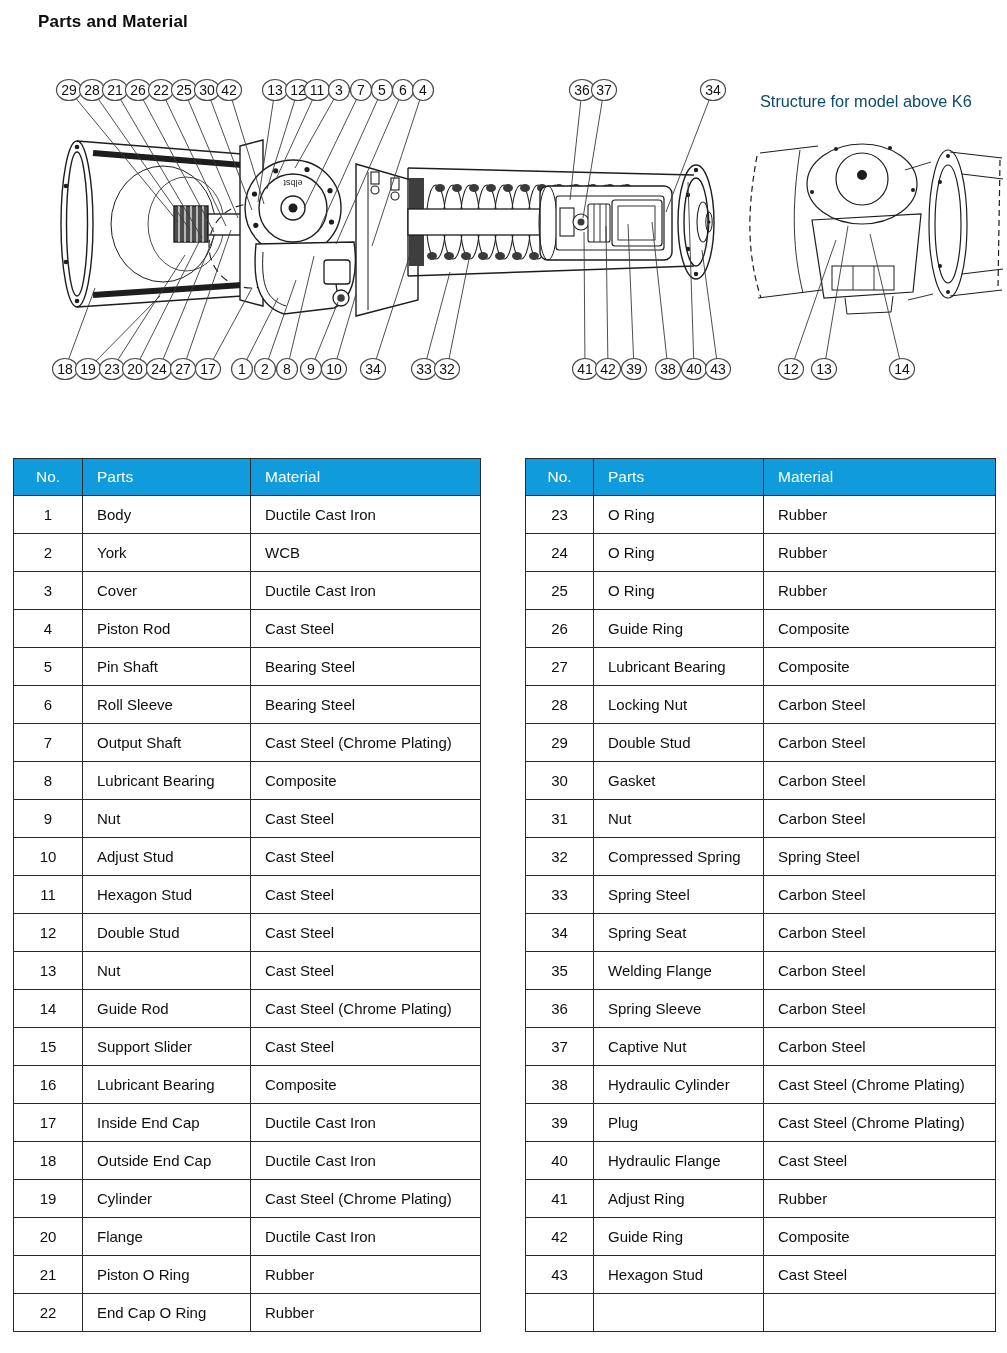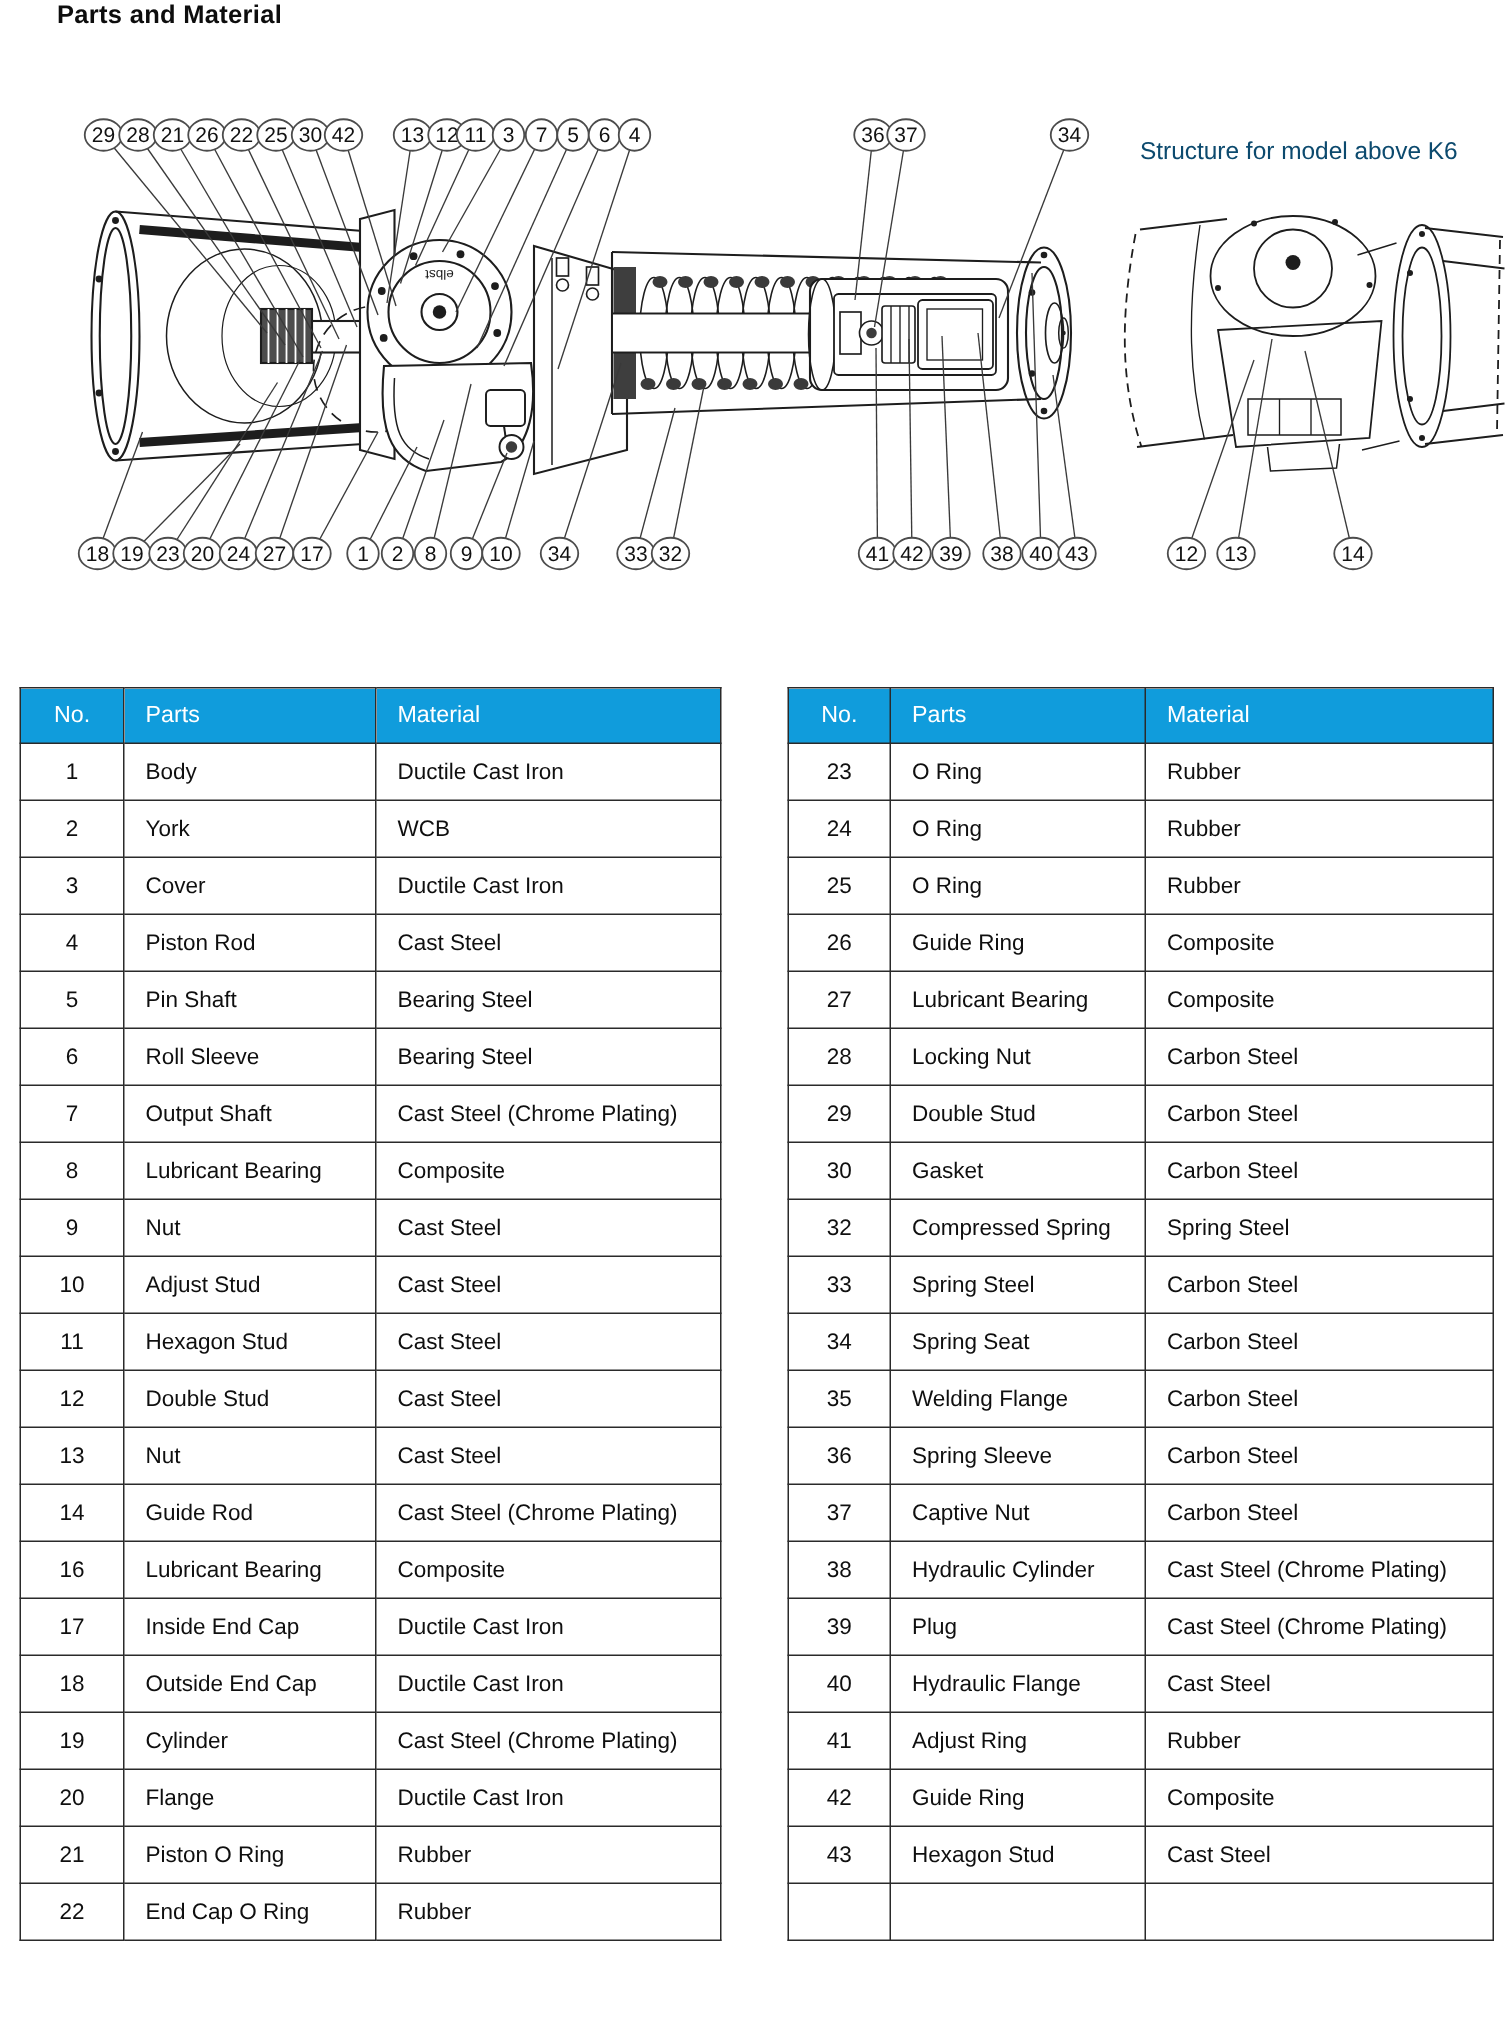--- a/index.html
+++ b/index.html
@@ -1,19 +1,19 @@
 <!DOCTYPE html>
 <html style="--hdr: #109CDC;"><head>
 <meta charset="utf-8">
 <style>
   * { margin:0; padding:0; box-sizing:border-box; }
   html,body { background:#ffffff; }
   body { width:1007px; height:1353px; position:relative; font-family:"Liberation Sans",sans-serif; color:#111; }
   #page { position:absolute; inset:0; width:1007px; height:1353px; background:#fff; overflow:hidden; }
-  #title { position:absolute; left:38px; top:0px; font-size:17px; font-weight:bold; letter-spacing:.2px; color:#0d0d0d; }
+  #title { position:absolute; left:38px; top:12px; font-size:17px; font-weight:bold; letter-spacing:.2px; color:#0d0d0d; }
   #k6-caption { position:absolute; left:760px; top:92px; font-size:16.3px; color:#0c4a6e;text-align:center; }
   svg#diagram { position:absolute; left:0; top:0; }
   .leader { stroke:#3a3a3a; stroke-width:0.9; fill:none; }
   .bubble { fill:#ffffff; stroke:#4c4c4c; stroke-width:1.2; }
   .bubble-label { font-family:"Liberation Sans",sans-serif; font-size:14px; fill:#111; text-anchor:middle; }
   .cover-mark { font-family:"Liberation Sans",sans-serif; font-size:9px; fill:#1d1d1d; text-anchor:middle; }
   table { position:absolute; border-collapse:collapse; table-layout:fixed; background:#fff; }
   #left-table  { left:13px;  top:458px; width:467px; }
   #right-table { left:525px; top:458px; width:470px; }
   th,td { border:1.6px solid #2a2a2a; font-size:15px; vertical-align:middle; text-align:left;
@@ -496,20 +496,25 @@
           <td class="num">13</td>
           <td>Nut</td>
           <td>Cast Steel</td>
         </tr>
         <tr>
           <td class="num">14</td>
           <td>Guide Rod</td>
           <td>Cast Steel (Chrome Plating)</td>
         </tr>
         <tr>
+          <td class="num">15</td>
+          <td>Support Slider</td>
+          <td>Cast Steel</td>
+        </tr>
+        <tr>
           <td class="num">16</td>
           <td>Lubricant Bearing</td>
           <td>Composite</td>
         </tr>
         <tr>
           <td class="num">17</td>
           <td>Inside End Cap</td>
           <td>Ductile Cast Iron</td>
         </tr>
         <tr>
@@ -588,20 +593,25 @@
           <td class="num">29</td>
           <td>Double Stud</td>
           <td>Carbon Steel</td>
         </tr>
         <tr>
           <td class="num">30</td>
           <td>Gasket</td>
           <td>Carbon Steel</td>
         </tr>
         <tr>
+          <td class="num">31</td>
+          <td>Nut</td>
+          <td>Carbon Steel</td>
+        </tr>
+        <tr>
           <td class="num">32</td>
           <td>Compressed Spring</td>
           <td>Spring Steel</td>
         </tr>
         <tr>
           <td class="num">33</td>
           <td>Spring Steel</td>
           <td>Carbon Steel</td>
         </tr>
         <tr>

